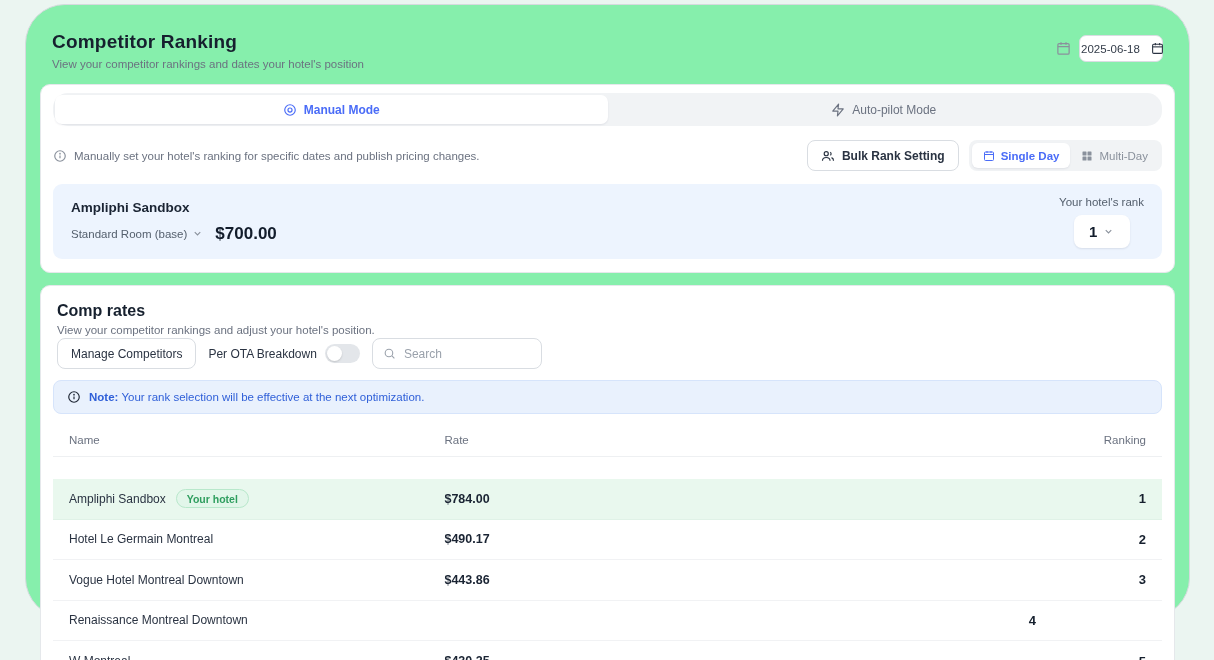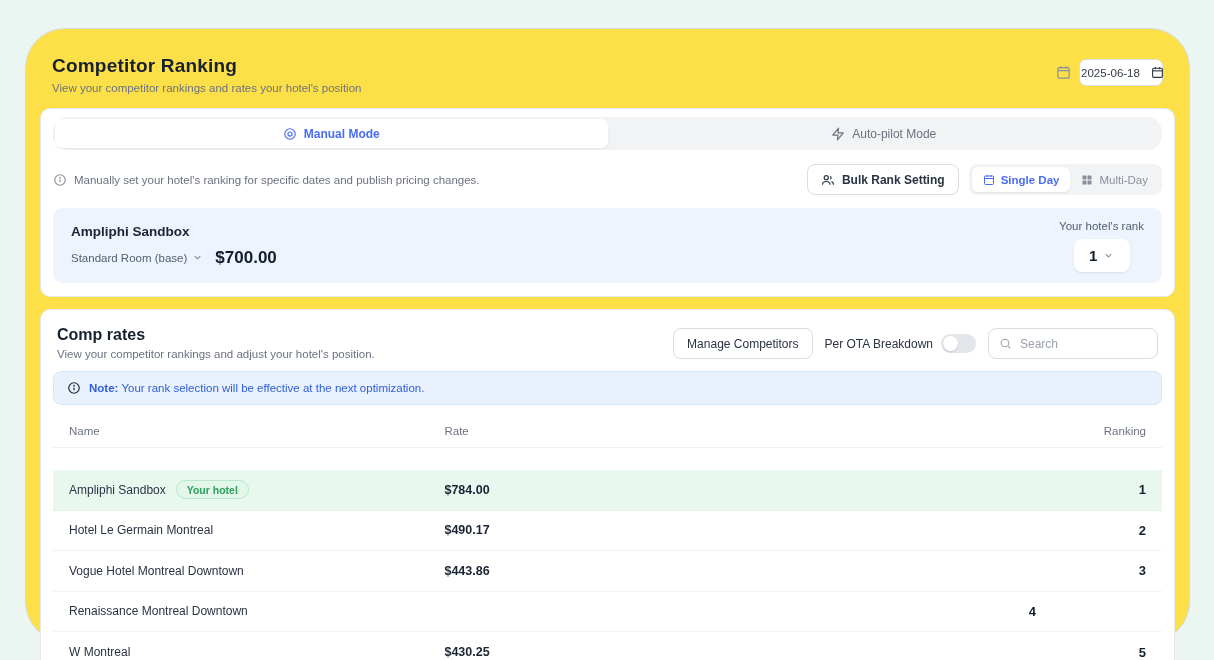--- a/index.html
+++ b/index.html
@@ -4,22 +4,22 @@
 <style>
   * { margin:0; padding:0; box-sizing:border-box; }
   html,body { width:1214px; height:660px; }
   body {
     font-family:"Liberation Sans", sans-serif;
     background:#ebf5f1;
     color:#1d2533;
     overflow:hidden;
   }
   .app-card {
-    position:absolute; left:25px; top:28px; width:1165px; height:614px;
-    background:#fde047; border:1px solid #d6dade; border-radius:40px;
+    position:absolute; left:25px; top:4px; width:1165px; height:614px;
+    background:#86efac; border:1px solid #d6dade; border-radius:40px;
     padding:26px 14px 14px 14px;
     display:flex; flex-direction:column;
   }
   
   .page-header { display:flex; justify-content:space-between; align-items:flex-start; padding:0 12px; }
   .page-title { font-size:19px; font-weight:bold; color:#16202e; letter-spacing:.2px; }
   .page-subtitle { font-size:11.5px; color:#6b7280; margin-top:5px; }
   .date-area { display:flex; align-items:center; gap:8px; margin-top:4px; }
   .date-area .cal-outside { color:#8a919c; display:flex; }
   .date-input {
@@ -63,21 +63,21 @@
   .rank-block { text-align:center; }
   .rank-label { font-size:11.5px; color:#55606e; }
   .rank-select {
     margin:7px auto 0; background:#fff; border-radius:8px; width:56px; height:33px;
     display:flex; align-items:center; justify-content:center; gap:6px;
     box-shadow:0 1px 2px rgba(20,30,60,.10); cursor:pointer;
   }
   .rank-value { font-size:15px; font-weight:bold; color:#121c2b; }
   .rank-select svg { color:#8a919c; }
   
-  .comp-header { display:flex; justify-content:space-between; align-items:flex-start; padding:4px 4px 0 4px; }
+  .comp-header { display:flex; justify-content:space-between; align-items:flex-start; padding:4px 4px 0 4px;flex-direction:column; }
   .comp-title { font-size:16px; font-weight:bold; color:#16202e; }
   .comp-subtitle { font-size:11.5px; color:#6b7280; margin-top:4px; }
   .comp-controls { display:flex; align-items:center; gap:12px; margin-top:2px; }
   .ota-toggle-wrap { display:flex; align-items:center; gap:8px; font-size:12px; color:#2a3342; }
   .switch { width:35px; height:19px; background:#e3e6ea; border-radius:999px; position:relative; cursor:pointer; flex:none; }
   .switch .knob { position:absolute; left:2px; top:2px; width:15px; height:15px; border-radius:50%; background:#fff; box-shadow:0 1px 2px rgba(0,0,0,.15); }
   .search-box {
     display:flex; align-items:center; gap:8px; width:170px; height:31px;
     border:1px solid #d9dde2; border-radius:8px; padding:8px 10px; background:#fff;
   }
@@ -108,21 +108,21 @@
   }
 </style>
 </head>
 <body>
 
 <div class="app-card">
 
   <div class="page-header">
     <div>
       <div class="page-title">Competitor Ranking</div>
-      <div class="page-subtitle">View your competitor rankings and rates your hotel's position</div>
+      <div class="page-subtitle">View your competitor rankings and dates your hotel's position</div>
     </div>
     <div class="date-area">
       <span class="cal-outside">
         <svg width="15" height="15" viewBox="0 0 24 24" fill="none" stroke="currentColor" stroke-width="2">
             <rect x="3" y="4" width="18" height="17" rx="2"></rect>
             <line x1="3" y1="9" x2="21" y2="9"></line>
             <line x1="8" y1="2" x2="8" y2="6"></line>
             <line x1="16" y1="2" x2="16" y2="6"></line>
           </svg>
       </span>

